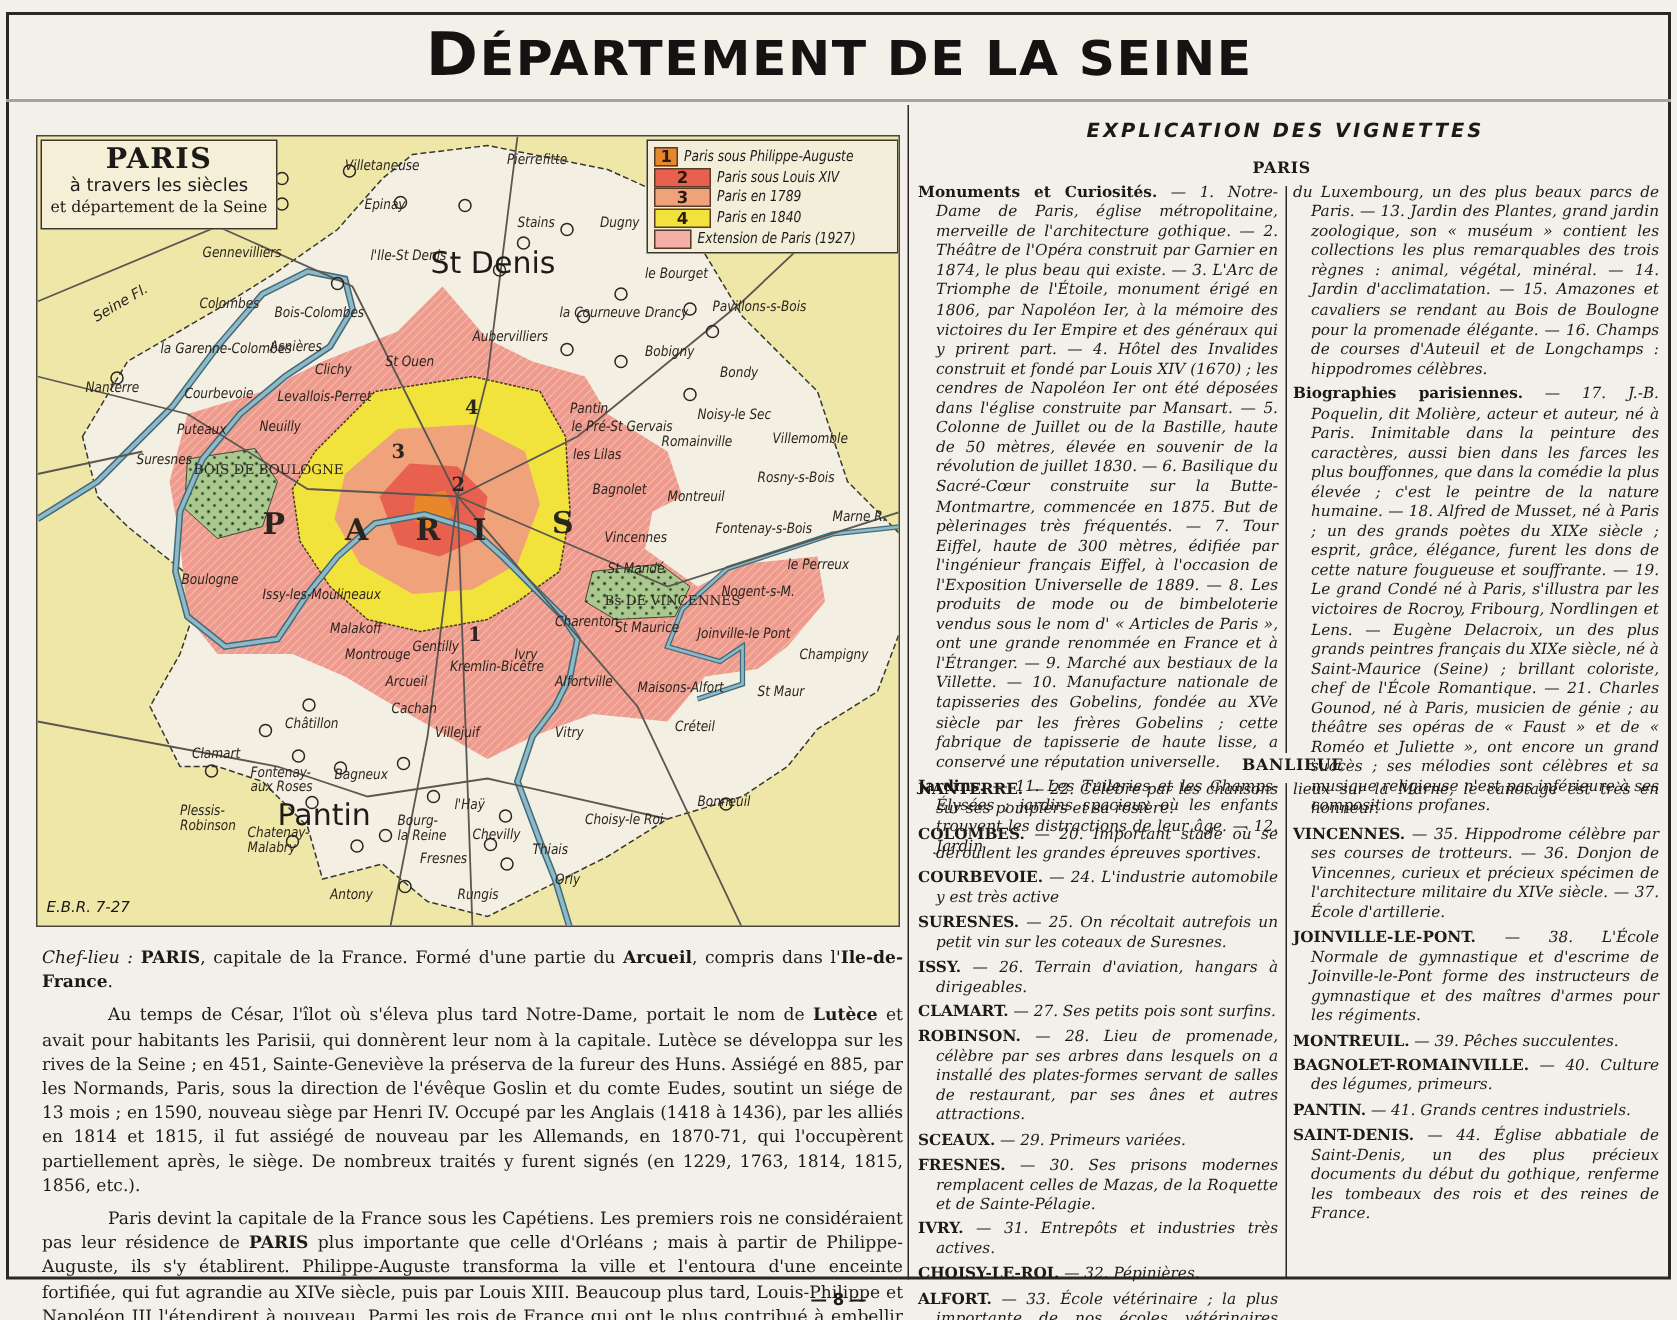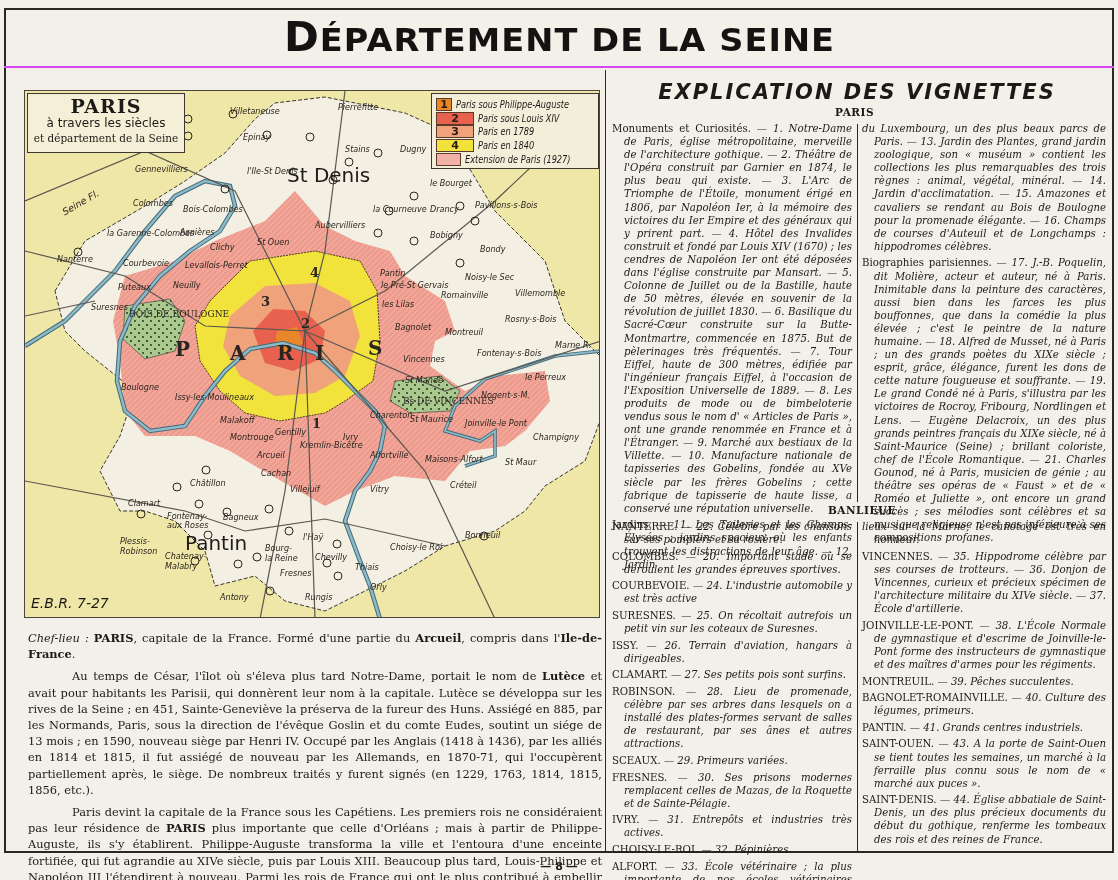--- a/index.html
+++ b/index.html
@@ -9,21 +9,21 @@
     font-family: "DejaVu Serif", serif;
     color: #1c1a18;
     position: relative;
   }
   .page-frame {
     position: absolute; left: 4px; top: 8px; width: 1110px; height: 845px;
     border: 2px solid #2a2724;
   }
   .title-bar {
     position: absolute; left: 4px; top: 8px; width: 1110px; height: 60px;
-    border-bottom: 2px solid #d946ef;
+    border-bottom: 2px solid #a3a3a3;
     display: flex; align-items: center; justify-content: center;
   }
   .title-bar h1 {
     font-family: "DejaVu Sans", sans-serif;
     font-weight: bold; font-size: 40px; letter-spacing: 1px;
     transform: scaleX(1.05);
     color: #151312;
   }
   .title-bar h1 .sc { font-size: 32px; }
 
@@ -54,42 +54,42 @@
   }
   .legend-label {
     font-family: "DejaVu Sans", sans-serif; font-style: italic; font-size: 10px; margin-left: 4px; white-space: nowrap;
     transform: scaleX(0.82); transform-origin: left center;
   }
   .map-label { position: absolute; font-family: "DejaVu Sans", sans-serif; font-style: italic; font-size: 9.5px; color: #2a2520; white-space: nowrap; transform: scaleX(0.85); transform-origin: left center; }
   .map-label.big { font-style: normal; font-size: 20px; font-weight: normal; transform: none; color: #1e1b18; }
   .map-label.paris { font-family: "DejaVu Serif", serif; font-style: normal; font-weight: bold; font-size: 20px; transform: none; }
   .map-label.num { font-style: normal; font-weight: bold; font-size: 13px; font-family: "DejaVu Serif", serif; transform: none; }
   .map-label.wood { font-family: "DejaVu Serif", serif; font-style: normal; font-size: 9px; transform: none; line-height: 10px; text-align: center; }
-  .map-credit { position: absolute; left: 6px; bottom: 6px; font-family: "DejaVu Sans", sans-serif; font-style: italic; font-size: 14px; }
+  .map-credit { position: absolute; left: 6px; bottom: 6px; font-family: "DejaVu Sans", sans-serif; font-style: italic; font-size: 10px; }
 
   
   .left-text { position: absolute; left: 28px; top: 630px; width: 574px; font-size: 11.4px; line-height: 16.2px; text-align: justify; }
   .left-text p { margin-bottom: 6px; }
   .left-text .indent { text-indent: 44px; }
   .left-text b { font-weight: bold; }
 
   
   .vsep { position: absolute; left: 605px; top: 70px; width: 1px; height: 783px; background: #2a2724; }
   .expl-title {
     position: absolute; left: 612px; top: 80px; width: 490px; text-align: center;
-    font-family: "DejaVu Sans", sans-serif; font-style: italic; font-weight: bold; font-size: 21px; letter-spacing: 2px;
+    font-family: "DejaVu Sans", sans-serif; font-style: italic; font-weight: bold; font-size: 13px; letter-spacing: 2px;
   }
   .section-head { position: absolute; font-family: "DejaVu Serif", serif; font-weight: bold; font-size: 10.5px; letter-spacing: 0.5px; }
   .col {
     position: absolute; font-size: 10.2px; line-height: 13.1px; text-align: justify;
     font-family: "DejaVu Serif", serif;
   }
   .col .entry { padding-left: 12px; text-indent: -12px; margin-bottom: 0; }
   .col .entry.gap { margin-bottom: 3.5px; }
-  .col .head { font-weight: normal; font-style: normal; }
+  .col .head { font-weight: bold; font-style: normal; }
   .col .it { font-style: italic; }
   .col-divider { position: absolute; width: 1px; background: #2a2724; }
   .page-number { position: absolute; left: 0; width: 1118px; top: 860px; text-align: center; font-family: "DejaVu Sans", sans-serif; font-weight: bold; font-size: 11px; }
 </style>
 </head>
 <body>
 
 <div class="page-frame"></div>
 
 <div class="title-bar">
@@ -342,17 +342,16 @@
 
 </div>
 <div class="col-divider" style="left:857px;top:522px;height:330px"></div>
 <div class="col" style="left:862px;top:520px;width:244px">
   <div class="entry gap"><span class="head"></span><span class="it">lieux sur la Marne, le canotage est très en honneur.</span></div>
   <div class="entry gap"><span class="head">VINCENNES.</span><span class="it"> — 35. Hippodrome célèbre par ses courses de trotteurs. — 36. Donjon de Vincennes, curieux et précieux spécimen de l'architecture militaire du XIVe siècle. — 37. École d'artillerie.</span></div>
   <div class="entry gap"><span class="head">JOINVILLE-LE-PONT.</span><span class="it"> — 38. L'École Normale de gymnastique et d'escrime de Joinville-le-Pont forme des instructeurs de gymnastique et des maîtres d'armes pour les régiments.</span></div>
   <div class="entry gap"><span class="head">MONTREUIL.</span><span class="it"> — 39. Pêches succulentes.</span></div>
   <div class="entry gap"><span class="head">BAGNOLET-ROMAINVILLE.</span><span class="it"> — 40. Culture des légumes, primeurs.</span></div>
   <div class="entry gap"><span class="head">PANTIN.</span><span class="it"> — 41. Grands centres industriels.</span></div>
-  <div class="entry gap"><span class="head">SAINT-OUEN.</span><span class="it"> — 43. A la porte de Saint-Ouen se tient toutes les semaines, un marché à la ferraille plus connu sous le nom de « marché aux puces ».</span></div>
   <div class="entry"><span class="head">SAINT-DENIS.</span><span class="it"> — 44. Église abbatiale de Saint-Denis, un des plus précieux documents du début du gothique, renferme les tombeaux des rois et des reines de France.</span></div>
 </div>
 
 <div class="page-number">— 8 —</div>
 
 </body></html>

